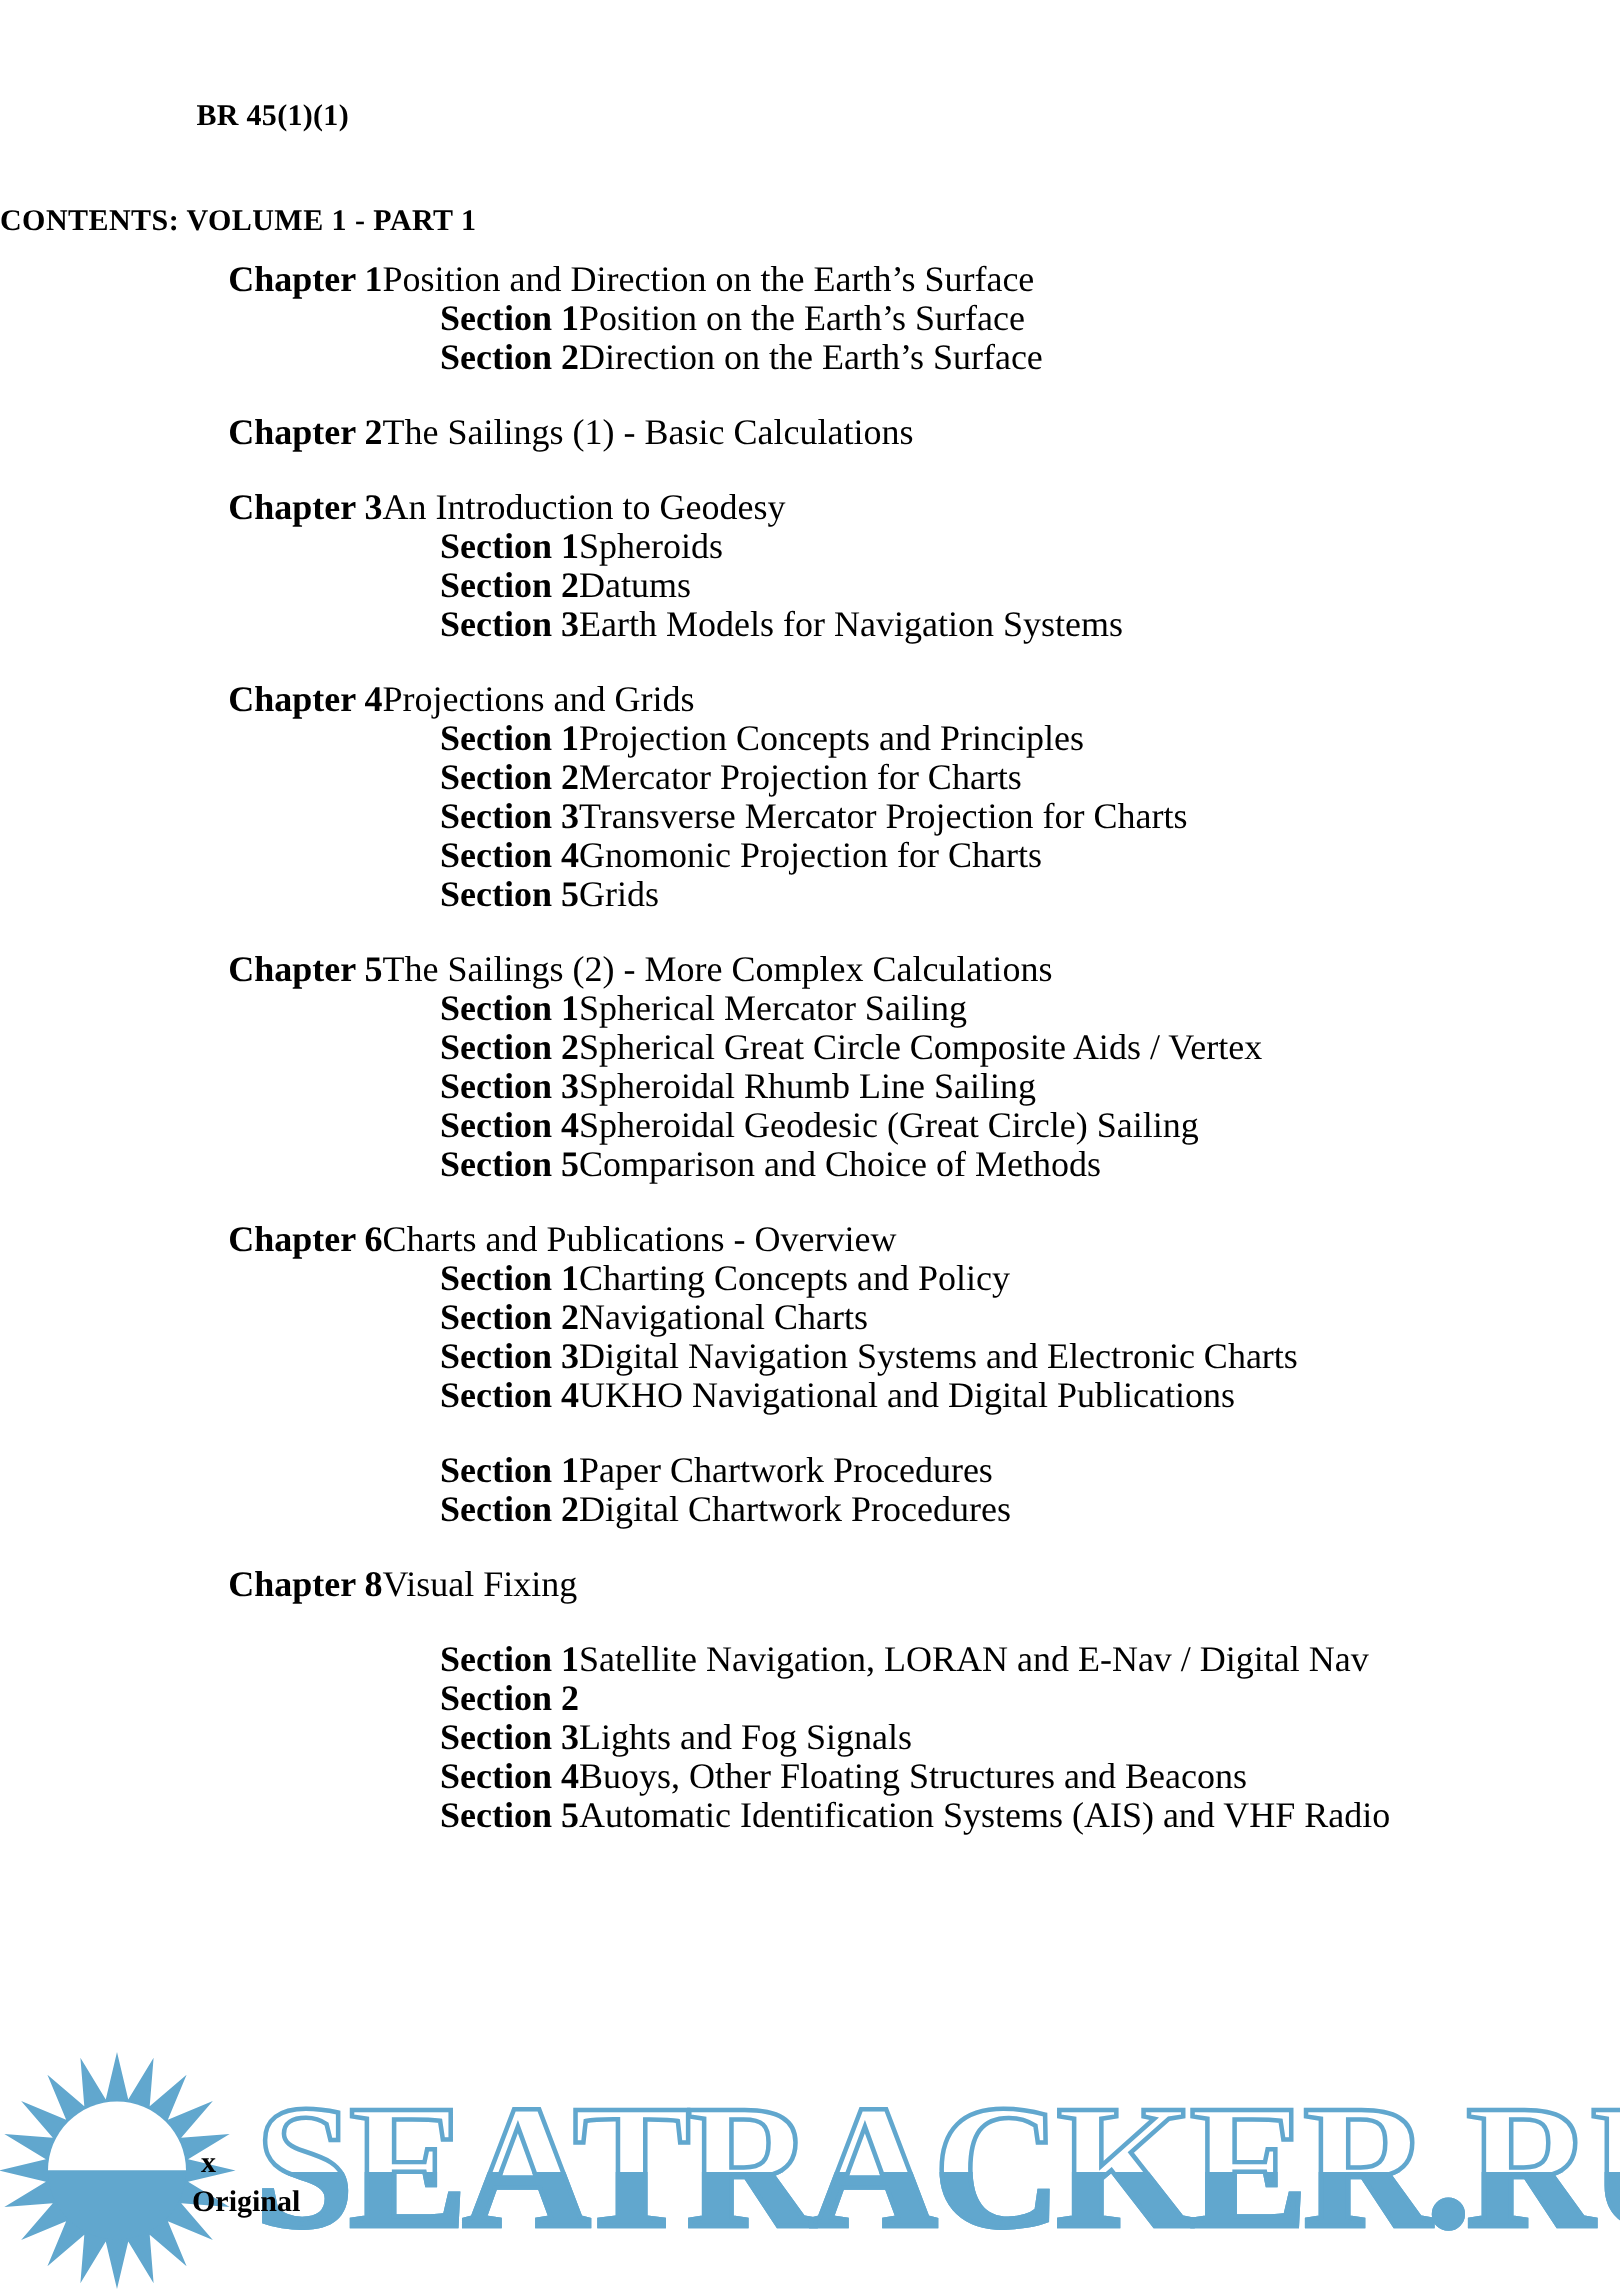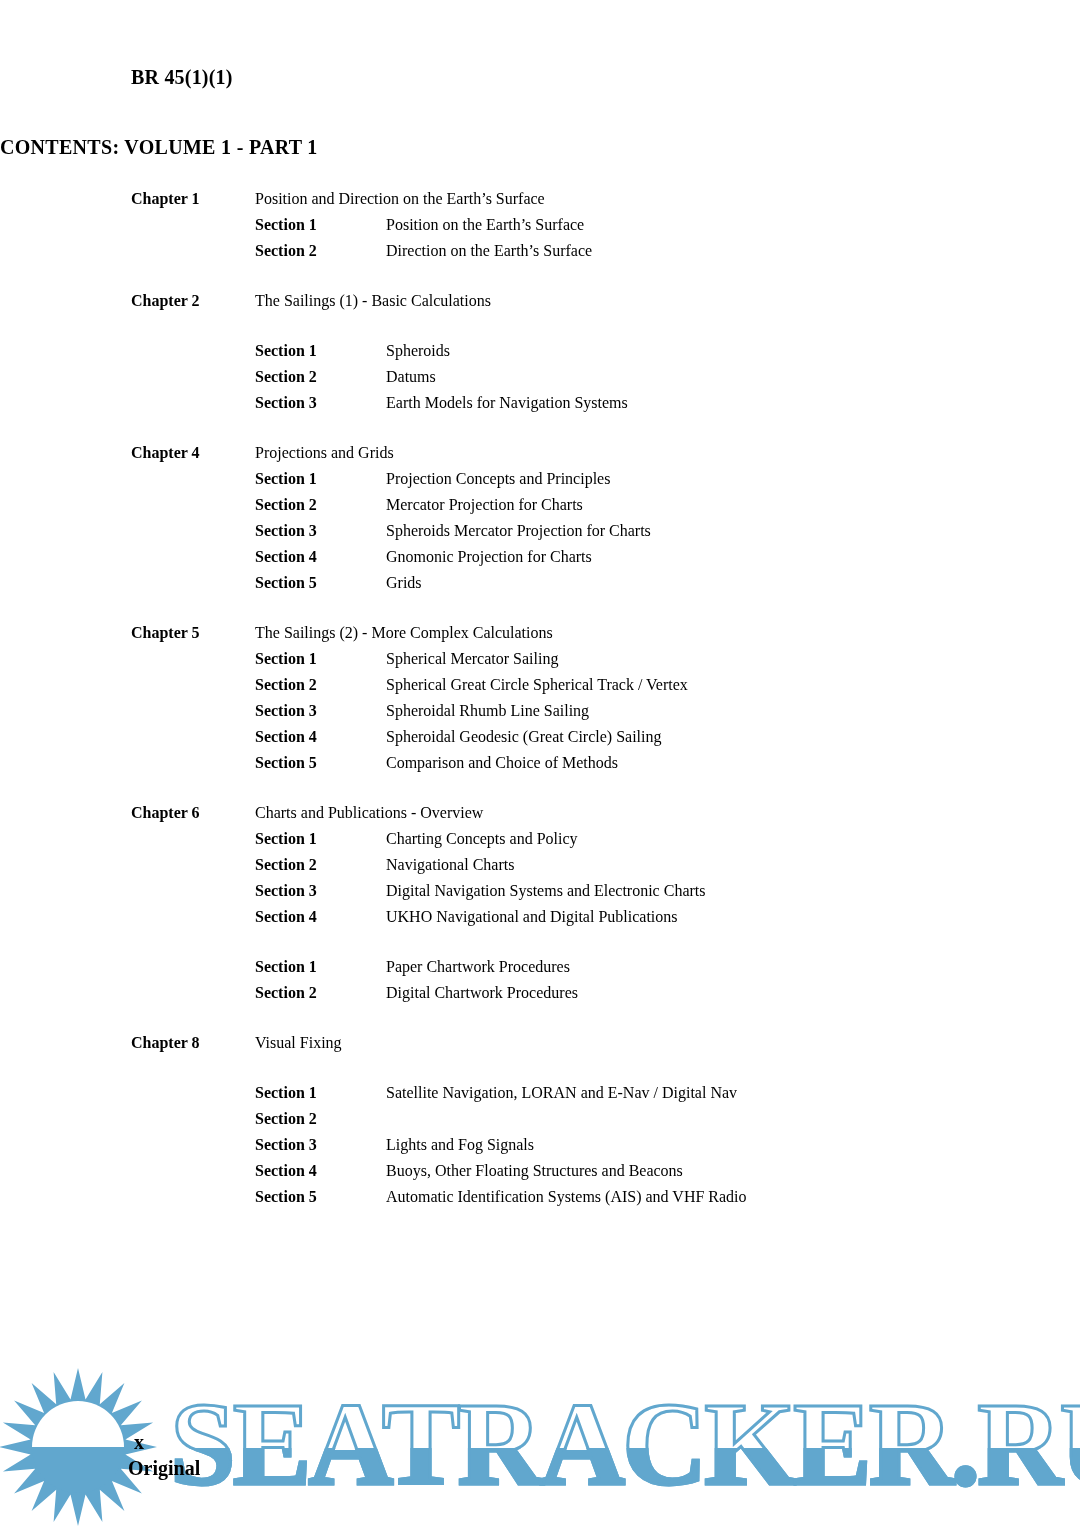--- a/index.html
+++ b/index.html
@@ -33,23 +33,24 @@
     top: 136px;
     margin: 0;
     text-align: left;
     font-size: 20px;
     font-weight: bold;
     letter-spacing: 0.3px;
   }
   .toc {
     position: absolute;
     left: 131px;
-    top: 186px;
-    font-size: 16px;
+    top: 174px;
+    font-size: 24px;
     line-height: 26px;
+    text-align: right;
   }
   .chapter { margin-bottom: 24px; }
   .chapter:last-child { margin-bottom: 0; }
   .chapter-row { display: flex; }
   .ch-label {
     flex: 0 0 124px;
     font-weight: bold;
   }
   .ch-title { font-weight: normal; white-space: nowrap; }
   .section-row { display: flex; margin-left: 124px; }
@@ -136,20 +137,24 @@
 
   <section class="chapter">
     <div class="chapter-row">
       <span class="ch-label">Chapter 2</span>
       <span class="ch-title">The Sailings (1) - Basic Calculations</span>
     </div>
     <div class="sections"></div>
   </section>
 
   <section class="chapter">
+    <div class="chapter-row">
+      <span class="ch-label">Chapter 3</span>
+      <span class="ch-title">An Introduction to Geodesy</span>
+    </div>
     <div class="sections">
   <div class="section-row">
     <span class="sec-label">Section 1</span>
     <span class="sec-title">Spheroids</span>
   </div>
 
   <div class="section-row">
     <span class="sec-label">Section 2</span>
     <span class="sec-title">Datums</span>
   </div>
@@ -172,21 +177,21 @@
     <span class="sec-title">Projection Concepts and Principles</span>
   </div>
 
   <div class="section-row">
     <span class="sec-label">Section 2</span>
     <span class="sec-title">Mercator Projection for Charts</span>
   </div>
 
   <div class="section-row">
     <span class="sec-label">Section 3</span>
-    <span class="sec-title">Spheroids Mercator Projection for Charts</span>
+    <span class="sec-title">Transverse Mercator Projection for Charts</span>
   </div>
 
   <div class="section-row">
     <span class="sec-label">Section 4</span>
     <span class="sec-title">Gnomonic Projection for Charts</span>
   </div>
 
   <div class="section-row">
     <span class="sec-label">Section 5</span>
     <span class="sec-title">Grids</span>
@@ -200,21 +205,21 @@
       <span class="ch-title">The Sailings (2) - More Complex Calculations</span>
     </div>
     <div class="sections">
   <div class="section-row">
     <span class="sec-label">Section 1</span>
     <span class="sec-title">Spherical Mercator Sailing</span>
   </div>
 
   <div class="section-row">
     <span class="sec-label">Section 2</span>
-    <span class="sec-title">Spherical Great Circle Spherical Track / Vertex</span>
+    <span class="sec-title">Spherical Great Circle Composite Aids / Vertex</span>
   </div>
 
   <div class="section-row">
     <span class="sec-label">Section 3</span>
     <span class="sec-title">Spheroidal Rhumb Line Sailing</span>
   </div>
 
   <div class="section-row">
     <span class="sec-label">Section 4</span>
     <span class="sec-title">Spheroidal Geodesic (Great Circle) Sailing</span>

